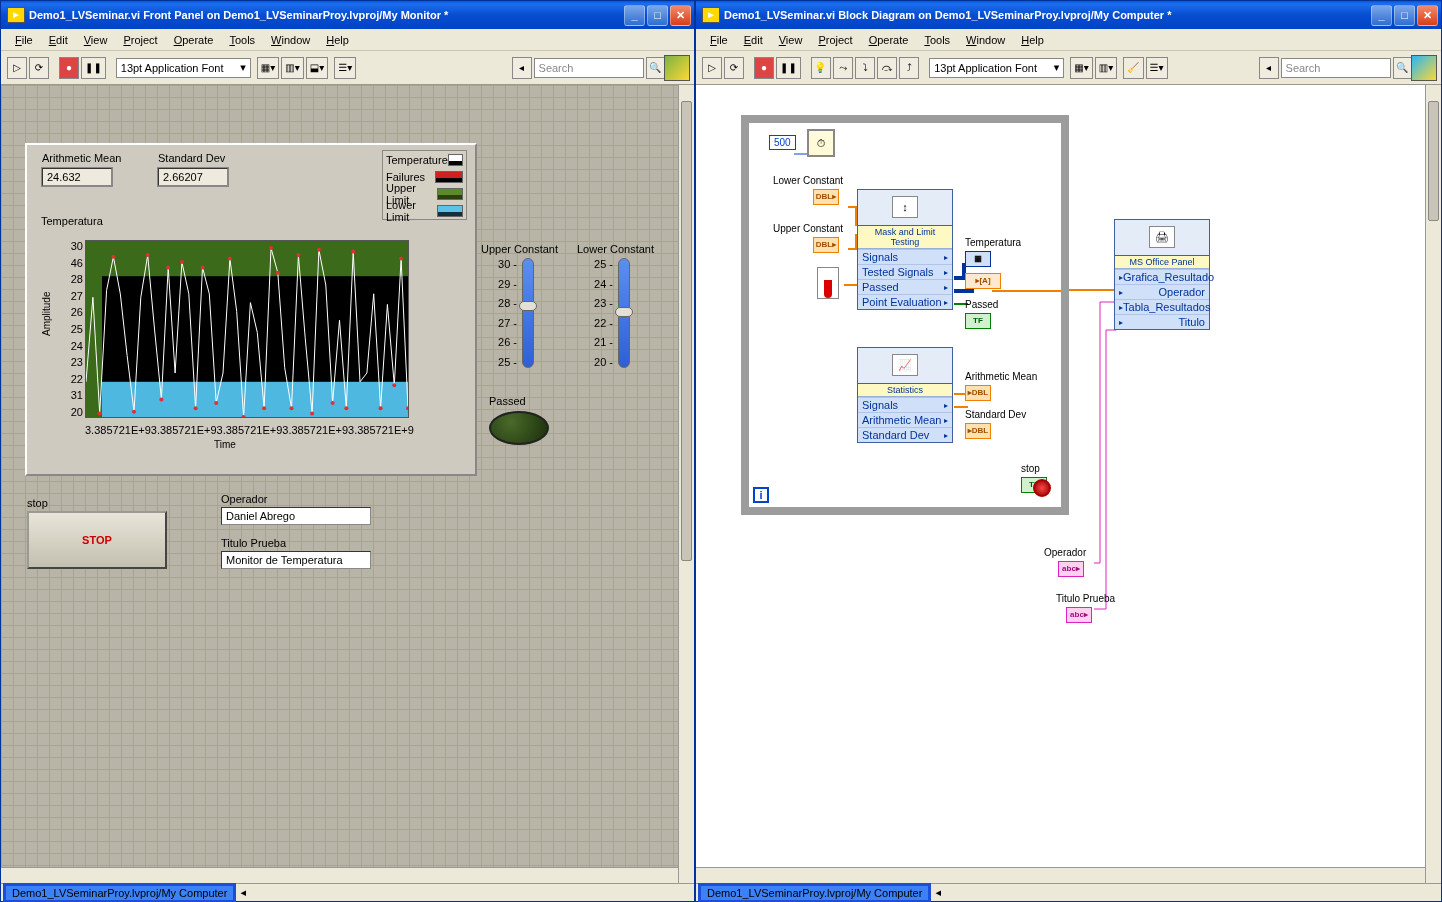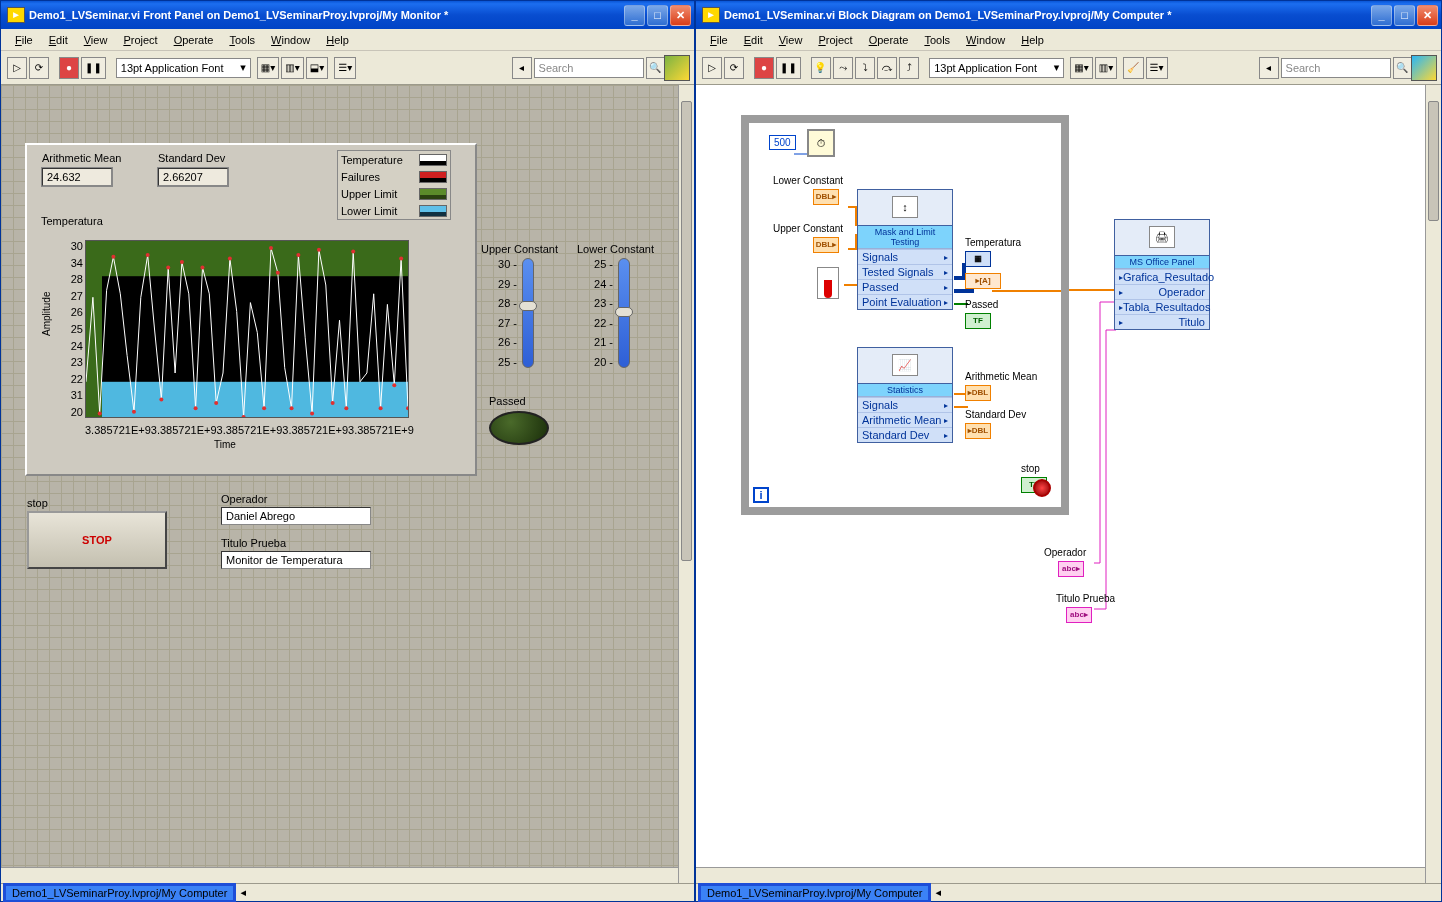--- a/index.html
+++ b/index.html
@@ -32,21 +32,21 @@
 .statusbar { height: 18px; background: #ece9d8; border-top: 1px solid #9c9a8c; display:flex; align-items:center; font-size:10px;}
 .statusbar .tab { border:3px solid #1d4ed8; background:#3b82f6; padding:1px 6px; margin-left:2px;}
 .scroll-v{position:absolute; right:0; top:0; bottom:0; width:16px; background:#ece9d8;border-left:1px solid #999;}
 .scroll-h{position:absolute; left:0; right:16px; bottom:0; height:16px;background:#ece9d8;border-top:1px solid #999;}
 .scroll-thumb-v{position:absolute;left:2px;right:2px;background:#c8c4b8;border:1px solid #888;border-radius:2px;}
 
 .fp-panel{position:absolute; left:24px; top:58px; width:452px; height:333px; background:#cecac0; border:2px solid #888; border-top-color:#fff;border-left-color:#fff;}
 .readout{position:absolute;background:#dcd8cc;border:1px solid #888;}
 .readout .lbl{font-size:11px;position:absolute;top:-16px;left:0;white-space:nowrap;}
 .readout .val{background:#eeeade;border:1px inset #888;padding:2px 4px;width:70px;}
-.legend{position:absolute; right:24px; top:5px; width:114px; background:#d4d0c4;border:1px solid #888;font-size:10px;}
+.legend{position:absolute; right:8px; top:5px; width:85px; background:#d4d0c4;border:1px solid #888;font-size:10px;}
 .legend .row{display:flex;align-items:center;justify-content:space-between;height:17px;padding:0 3px;}
 .legend .sw{width:28px;height:12px;border:1px solid #666;}
 .chart{position:absolute;left:14px;top:85px;width:368px;height:220px;}
 .chart .title{position:absolute;top:-15px;left:0;}
 .chart .plot{position:absolute;left:44px;top:10px;right:0;bottom:32px;background:#000;border:1px solid #555;}
 .chart .ylab{position:absolute;left:0;top:48%;transform:rotate(-90deg);transform-origin:left top;font-size:10px;}
 .chart .xlab{position:absolute;bottom:0;left:50%;transform:translateX(-50%);font-size:10px;}
 .slider-box{position:absolute;width:70px;}
 .slider-box .lbl{text-align:center;font-size:11px;margin-bottom:3px;white-space:nowrap;}
 .slider{display:flex;justify-content:center;}
@@ -67,21 +67,21 @@
 .bd-const{position:absolute;border:1px solid #0044cc;background:#fff;padding:1px 4px;font-size:10px;color:#0044cc;}
 .bd-timer{position:absolute;width:28px;height:28px;border:2px solid #888;background:#fffbd8;display:flex;align-items:center;justify-content:center;}
 .bd-label{position:absolute;font-size:10px;white-space:nowrap;}
 .bd-term{position:absolute;width:26px;height:16px;border:1px solid;font-size:8px;text-align:center;line-height:14px;font-weight:bold;}
 .bd-term.dbl{border-color:#f08000;background:#ffe0b0;color:#a05000;}
 .bd-term.tf{border-color:#008000;background:#d0f0d0;color:#006000;}
 .bd-term.abc{border-color:#e020c0;background:#ffd0f0;color:#a01080;}
 .bd-express{position:absolute;background:#d0e0f8;border:1px solid #4060a0;}
 .bd-express .head{height:36px;background:#e4ecf8;border-bottom:1px solid #4060a0;display:flex;flex-direction:column;align-items:center;justify-content:center;}
 .bd-express .iconimg{width:26px;height:22px;background:#fff;border:1px solid #888;margin-bottom:1px; display:flex;align-items:center;justify-content:center;}
-.bd-express .ename{text-align:center;font-size:9px;color:#003399;padding:1px 2px;border-bottom:1px solid #98b0d8;background:#7dd3fc;}
+.bd-express .ename{text-align:center;font-size:9px;color:#003399;padding:1px 2px;border-bottom:1px solid #98b0d8;background:#fef9c3;}
 .bd-express .erow{font-size:9px;color:#003399;padding:1px 4px;border-top:1px solid #b0c4e8;display:flex;justify-content:space-between;align-items:center;}
 .bd-express .erow .tri{font-size:8px;color:#003399;}
 .bd-stop-term{position:absolute;right:10px;bottom:10px;width:18px;height:18px;border:2px solid #a00;border-radius:50%;background:radial-gradient(#f44,#800);}
 .bd-thermo{position:absolute;width:22px;height:32px;border:1px solid #888;background:#fff;display:flex;align-items:flex-end;justify-content:center;}
 .bd-thermo .bulb{width:8px;height:18px;background:#d00;border-radius:0 0 6px 6px;}
 .iptr{font-size:7px;}
 svg.wires{position:absolute;left:0;top:0;pointer-events:none;}
 </style>
 </head>
 <body>
@@ -198,21 +198,21 @@
               <circle cx="246.63829787234044" cy="161.92" r="2" fill="#e03030"></circle>
               <circle cx="260.3404255319149" cy="167.2" r="2" fill="#e03030"></circle>
               <circle cx="267.19148936170217" cy="10.56000000000003" r="2" fill="#e03030"></circle>
               <circle cx="294.59574468085106" cy="167.2" r="2" fill="#e03030"></circle>
               <circle cx="308.29787234042556" cy="144.32" r="2" fill="#e03030"></circle>
               <circle cx="315.1489361702128" cy="17.599999999999994" r="2" fill="#e03030"></circle>
               <circle cx="322" cy="167.2" r="2" fill="#e03030"></circle>
             </svg></div>
         <div id="yticks" style="position:absolute;left:24px;top:10px;bottom:32px;display:flex;flex-direction:column;justify-content:space-between;font-size:9px;text-align:right;width:18px;">
             <span>30</span>
-            <span>34</span>
+            <span>46</span>
             <span>28</span>
             <span>27</span>
             <span>26</span>
             <span>25</span>
             <span>24</span>
             <span>23</span>
             <span>22</span>
             <span>31</span>
             <span>20</span>
           </div>

